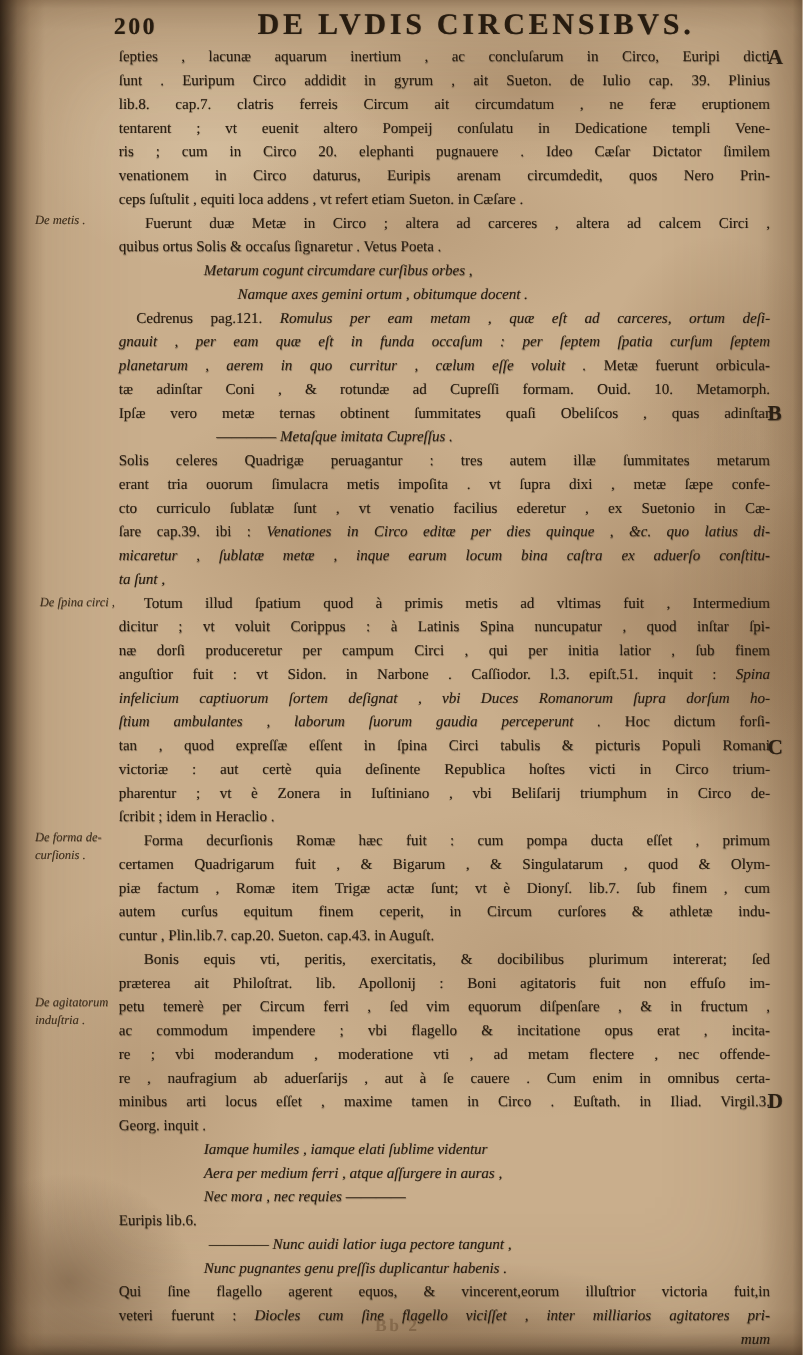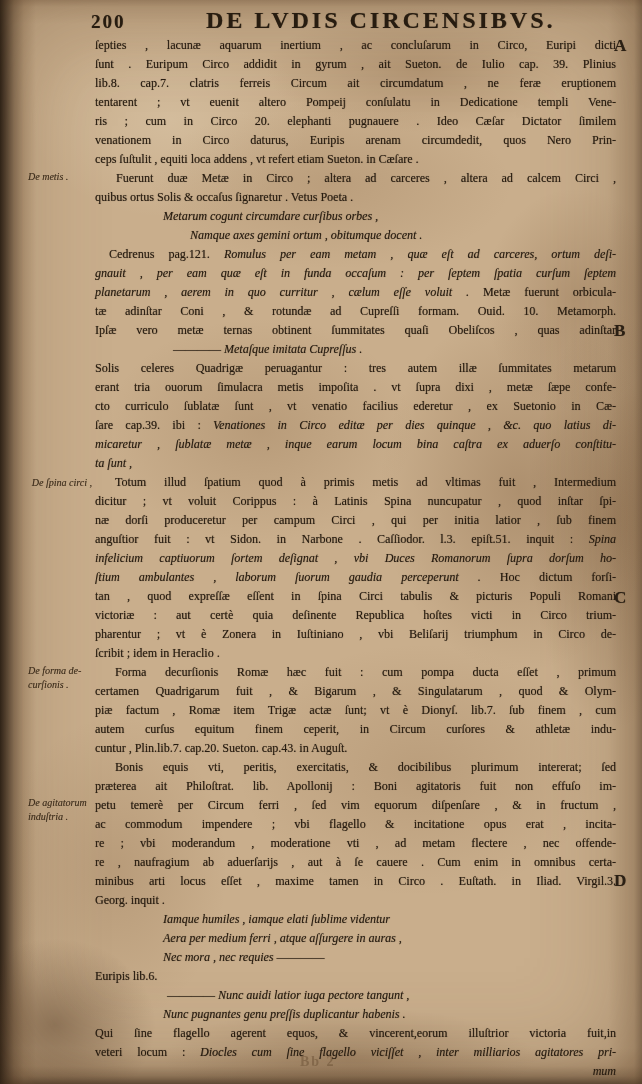--- a/index.html
+++ b/index.html
@@ -113,21 +113,21 @@
       <div class="line fill"><span>re , naufragium ab aduerſarijs , aut à ſe cauere . Cum enim in omnibus certa-</span></div>
       <div class="line fill"><span>minibus arti locus eſſet , maxime tamen in Circo . Euſtath. in Iliad. Virgil.3.</span></div>
       <div class="line left"><span>Georg. inquit .</span></div>
       <div class="line left" style="padding-left: 68px;"><span class="it">Iamque humiles , iamque elati ſublime videntur</span></div>
       <div class="line left" style="padding-left: 68px;"><span class="it">Aera per medium ferri , atque aſſurgere in auras ,</span></div>
       <div class="line left" style="padding-left: 68px;"><span class="it">Nec mora , nec requies </span><span>————</span></div>
       <div class="line left"><span>Euripis lib.6.</span></div>
       <div class="line left" style="padding-left: 72px;"><span>———— </span><span class="it">Nunc auidi latior iuga pectore tangunt ,</span></div>
       <div class="line left" style="padding-left: 68px;"><span class="it">Nunc pugnantes genu preſſis duplicantur habenis .</span></div>
       <div class="line fill"><span>Qui ſine flagello agerent equos, &amp; vincerent,eorum illuſtrior victoria fuit,in</span></div>
-      <div class="line fill"><span>veteri locum : </span><span class="it">Diocles cum  ſine flagello viciſſet , inter milliarios agitatores pri-</span></div>
+      <div class="line fill"><span>veteri fuerunt : </span><span class="it">Diocles cum  ſine flagello viciſſet , inter milliarios agitatores pri-</span></div>
       <div class="line right"><span class="it">mum</span></div>
     </div>
   <div id="ghost-signature" style="left: 300px; top: 1054px;">Bb 2</div>
 <div class="mnote" style="top: 170px;">
       <div>De metis .</div>
     </div>
     <div class="mnote" style="top: 476px; text-align: right;">
       <div>De ſpina circi ,</div>
     </div>
     <div class="mnote" style="top: 664px;">

